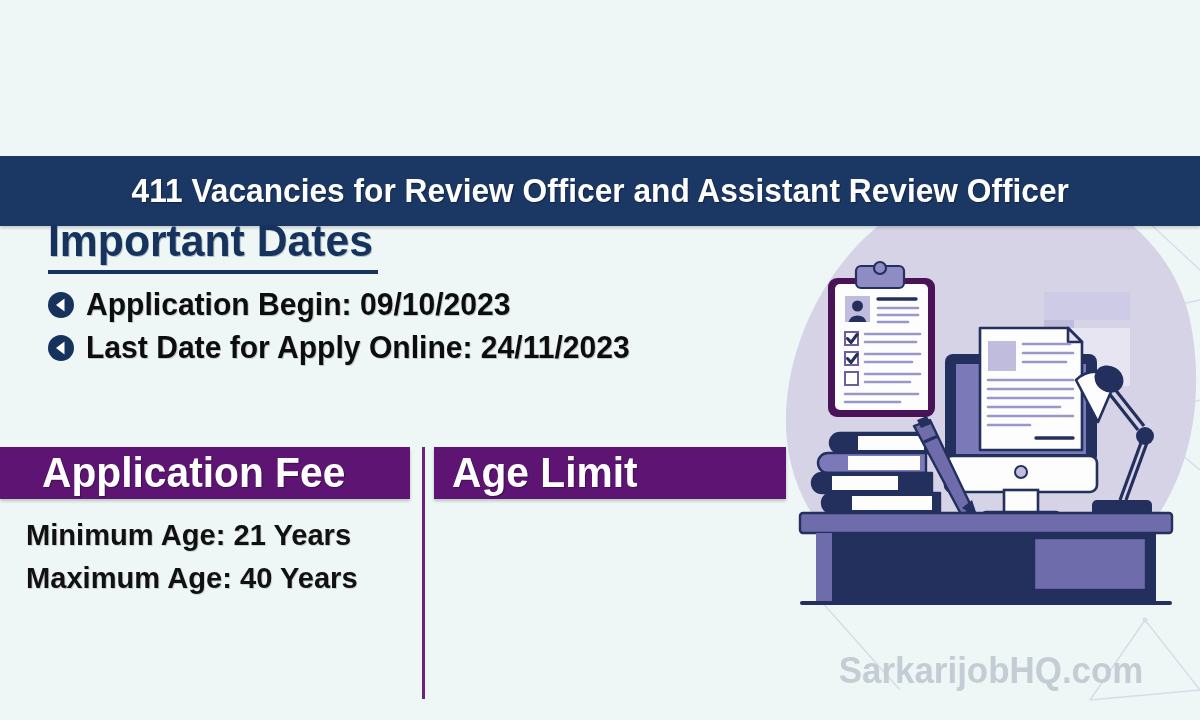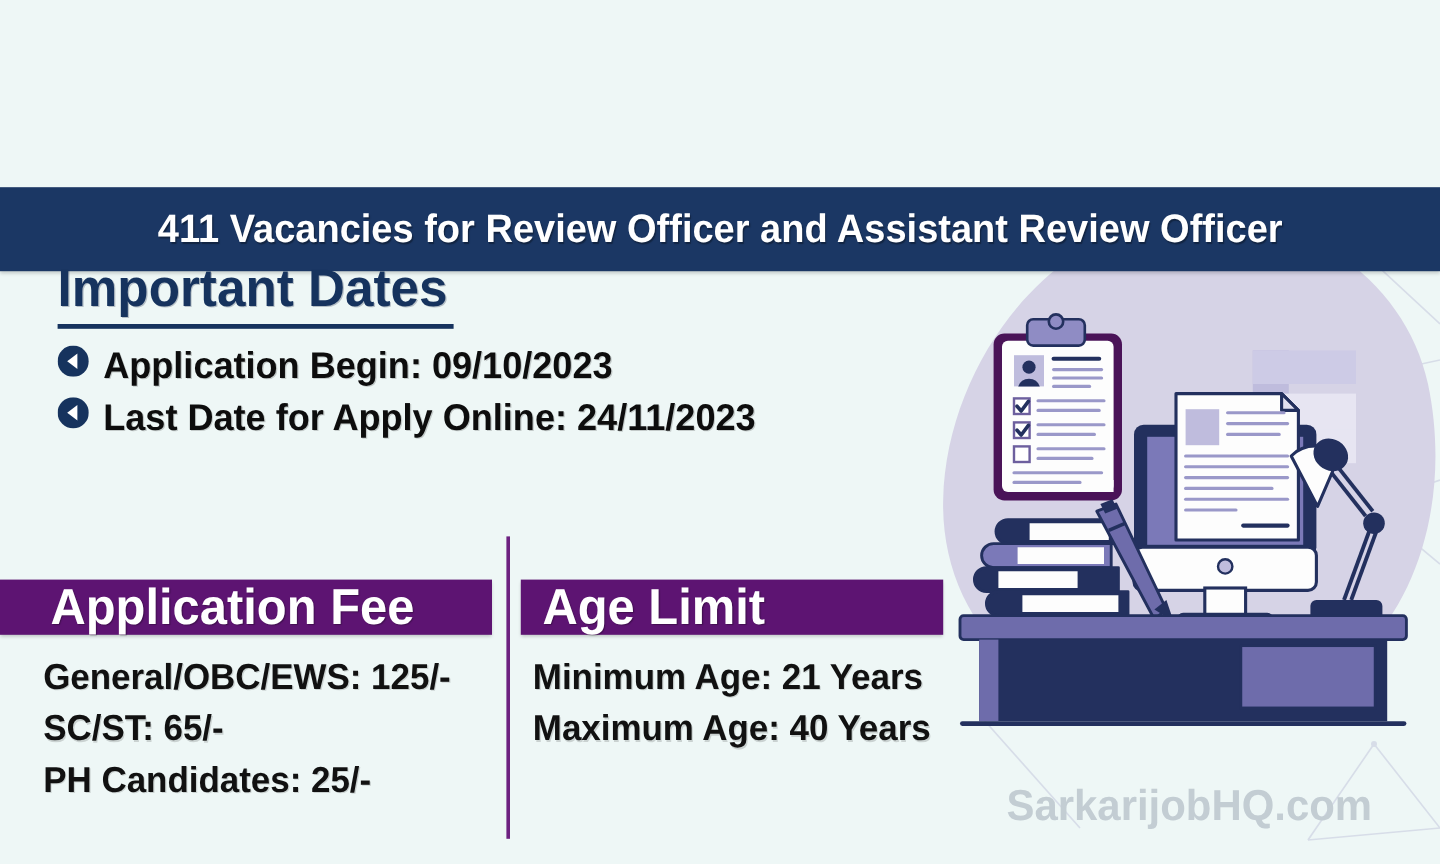--- a/index.html
+++ b/index.html
@@ -63,40 +63,40 @@
     font-size:44px;
     color:#16335e;
     line-height:52px;
     transform:scaleX(0.97);
     transform-origin:left center;
     text-shadow:1px 1px 0 rgba(10,25,55,0.25);
   }
   .dates-underline {
     width:330px; height:4px; background:#16335e; margin-top:3px; margin-bottom:14px;
   }
-  .date-row { display:flex; align-items:flex-start; margin-bottom:9px; }
+  .date-row { display:flex; align-items:center; margin-bottom:9px; }
   .bullet {
     width:26px; height:26px; flex:0 0 26px; margin-right:12px;
     display:block;
   }
   .date-text {
     font-family:"Liberation Sans Narrow","Liberation Sans",sans-serif;
     font-weight:bold;
     font-size:31px;
     color:#0d0d0d;
     line-height:34px;
     transform:scaleX(0.97);
     transform-origin:left center;
     white-space:nowrap;
     text-shadow:1px 1px 0 rgba(0,0,0,0.18);
   }
 
   
   .table-zone { position:absolute; left:0; top:447px; width:786px; z-index:4; }
-  .hdr-row { display:flex; width:786px; height:82px;align-items:flex-end; }
+  .hdr-row { display:flex; width:786px; height:52px; }
   .hdr-cell {
     background:#5d1472;
     display:flex; align-items:center;
     box-shadow:0 2px 3px rgba(0,0,0,0.22);
   }
   .hdr-cell.left { width:418px; padding-left:42px; }
   .hdr-cell.right { width:360px; margin-left:24px; padding-left:18px; }
   .hdr-text {
     font-family:"Liberation Sans Narrow","Liberation Sans",sans-serif;
     font-weight:bold;
@@ -324,25 +324,20 @@
     <div class="hdr-row">
       <div class="hdr-cell left">
         <span class="hdr-text">Application Fee</span>
       </div>
       <div class="hdr-cell right">
         <span class="hdr-text">Age Limit</span>
       </div>
     </div>
 
     <div class="body-row">
-      <div class="body-cell left">
-        <div class="body-line">General/OBC/EWS: 125/-</div>
-        <div class="body-line">SC/ST: 65/-</div>
-        <div class="body-line">PH Candidates: 25/-</div>
-      </div>
       <div class="body-cell right">
         <div class="body-line">Minimum Age: 21 Years</div>
         <div class="body-line">Maximum Age: 40 Years</div>
       </div>
     </div>
   </div>
 
   <div class="col-divider"></div>
 
   <div class="watermark">SarkarijobHQ.com</div>

